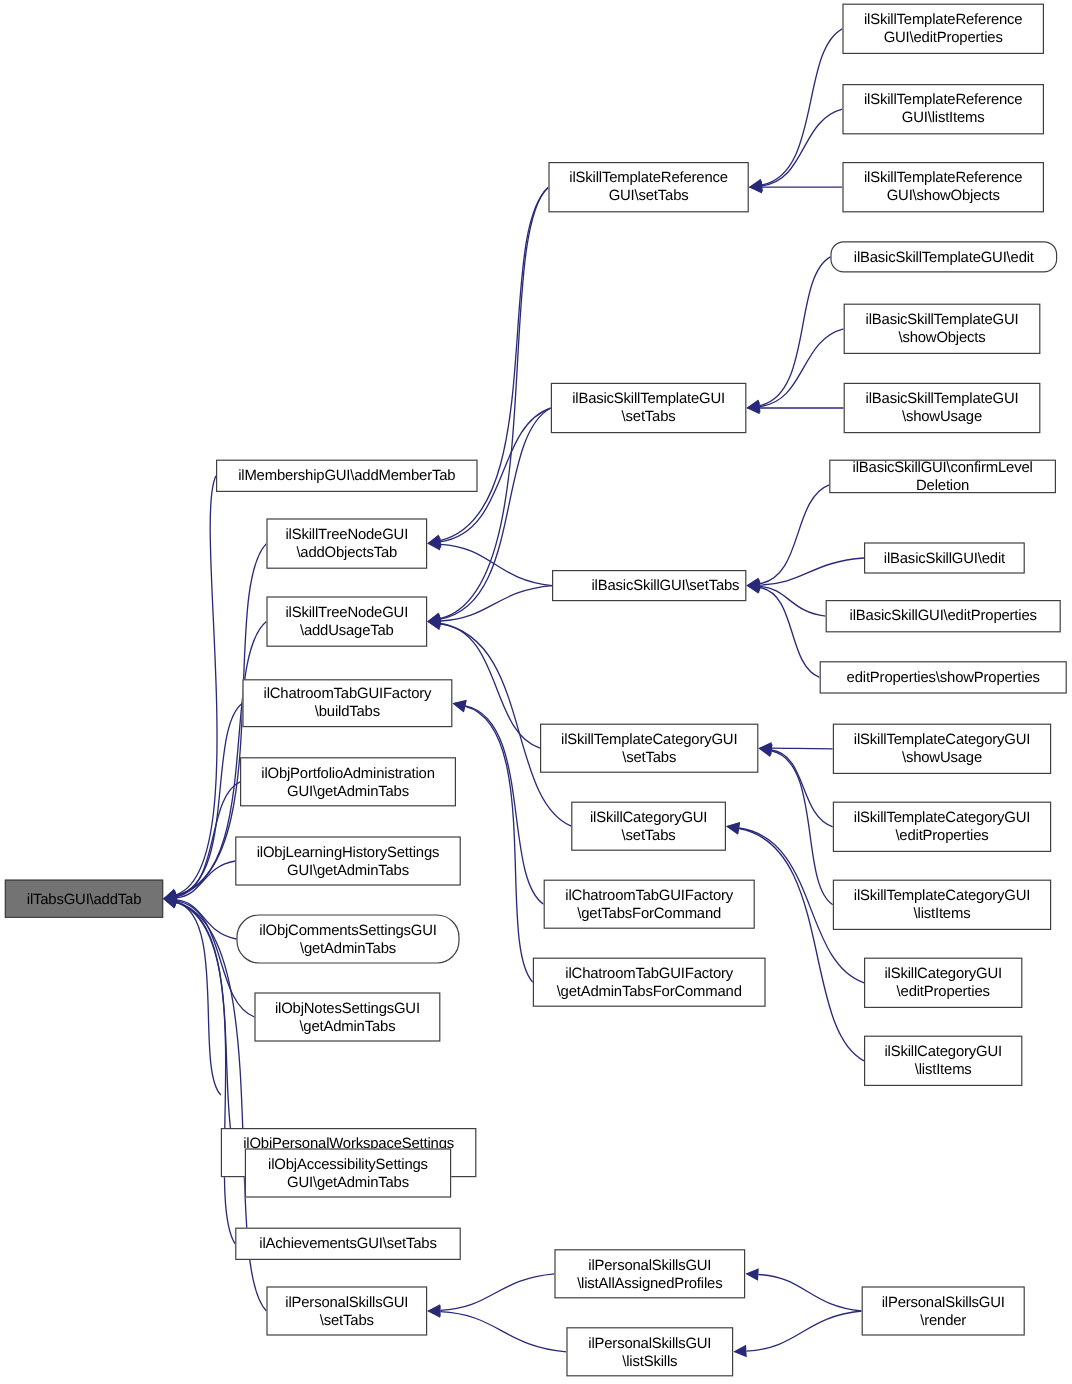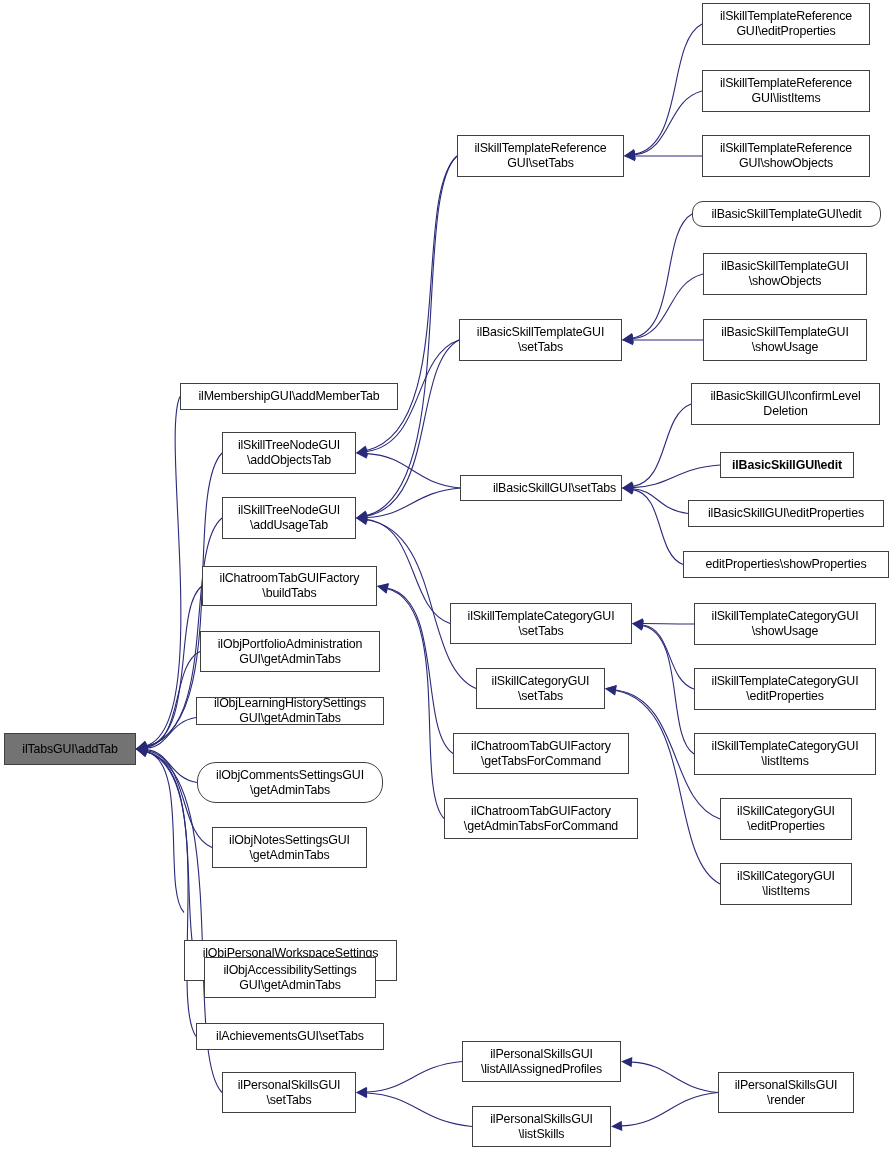--- a/index.html
+++ b/index.html
@@ -151,21 +151,21 @@
       <div class="node-box highlight" style="left: 4px; top: 733px; width: 132px; height: 32px;"><span class="node-label">ilTabsGUI\addTab</span></div>
       <div class="node-box" style="left: 180px; top: 383px; width: 218px; height: 27px;"><span class="node-label">ilMembershipGUI\addMemberTab</span></div>
       <div class="node-box" style="left: 222px; top: 432px; width: 134px; height: 42px;"><span class="node-label">ilSkillTreeNodeGUI
 \addObjectsTab</span></div>
       <div class="node-box" style="left: 222px; top: 497px; width: 134px; height: 42px;"><span class="node-label">ilSkillTreeNodeGUI
 \addUsageTab</span></div>
       <div class="node-box" style="left: 202px; top: 566px; width: 175px; height: 40px;"><span class="node-label">ilChatroomTabGUIFactory
 \buildTabs</span></div>
       <div class="node-box" style="left: 200px; top: 631px; width: 180px; height: 41px;"><span class="node-label">ilObjPortfolioAdministration
 GUI\getAdminTabs</span></div>
-      <div class="node-box" style="left: 196px; top: 697px; width: 188px; height: 28px;"><span class="node-label">ilObjLearningHistorySettings
+      <div class="node-box" style="left: 196px; top: 697px; width: 188px; height: 41px;"><span class="node-label">ilObjLearningHistorySettings
 GUI\getAdminTabs</span></div>
       <div class="node-box" style="left: 197px; top: 762px; width: 186px; height: 41px; border-radius: 19px;"><span class="node-label">ilObjCommentsSettingsGUI
 \getAdminTabs</span></div>
       <div class="node-box" style="left: 212px; top: 827px; width: 155px; height: 41px;"><span class="node-label">ilObjNotesSettingsGUI
 \getAdminTabs</span></div>
       <div class="node-box" style="left: 184px; top: 892px; width: 213px; height: 41px; margin-top: 48px;"><span class="node-label">ilObjPersonalWorkspaceSettings
 GUI\getAdminTabs</span></div>
       <div class="node-box" style="left: 204px; top: 957px; width: 172px; height: 41px;"><span class="node-label">ilObjAccessibilitySettings
 GUI\getAdminTabs</span></div>
       <div class="node-box" style="left: 196px; top: 1023px; width: 188px; height: 27px;"><span class="node-label">ilAchievementsGUI\setTabs</span></div>
@@ -192,23 +192,23 @@
 GUI\editProperties</span></div>
       <div class="node-box" style="left: 702px; top: 70px; width: 168px; height: 42px;"><span class="node-label">ilSkillTemplateReference
 GUI\listItems</span></div>
       <div class="node-box" style="left: 702px; top: 135px; width: 168px; height: 42px;"><span class="node-label">ilSkillTemplateReference
 GUI\showObjects</span></div>
       <div class="node-box" style="left: 692px; top: 201px; width: 189px; height: 26px; border-radius: 11px;"><span class="node-label">ilBasicSkillTemplateGUI\edit</span></div>
       <div class="node-box" style="left: 703px; top: 253px; width: 164px; height: 42px;"><span class="node-label">ilBasicSkillTemplateGUI
 \showObjects</span></div>
       <div class="node-box" style="left: 703px; top: 319px; width: 164px; height: 42px;"><span class="node-label">ilBasicSkillTemplateGUI
 \showUsage</span></div>
-      <div class="node-box" style="left: 691px; top: 383px; width: 189px; height: 42px;"><span class="node-label">ilBasicSkillGUI\confirmLevel
+      <div class="node-box" style="left: 691px; top: 383px; width: 189px; height: 28px;"><span class="node-label">ilBasicSkillGUI\confirmLevel
 Deletion</span></div>
-      <div class="node-box" style="left: 720px; top: 452px; width: 134px; height: 26px; font-weight: bold;"><span class="node-label">ilBasicSkillGUI\edit</span></div>
+      <div class="node-box" style="left: 720px; top: 452px; width: 134px; height: 26px;"><span class="node-label">ilBasicSkillGUI\edit</span></div>
       <div class="node-box" style="left: 688px; top: 500px; width: 196px; height: 27px;"><span class="node-label">ilBasicSkillGUI\editProperties</span></div>
       <div class="node-box" style="left: 683px; top: 551px; width: 206px; height: 27px;"><span class="node-label">editProperties\showProperties</span></div>
       <div class="node-box" style="left: 694px; top: 603px; width: 182px; height: 42px;"><span class="node-label">ilSkillTemplateCategoryGUI
 \showUsage</span></div>
       <div class="node-box" style="left: 694px; top: 668px; width: 182px; height: 42px;"><span class="node-label">ilSkillTemplateCategoryGUI
 \editProperties</span></div>
       <div class="node-box" style="left: 694px; top: 733px; width: 182px; height: 42px;"><span class="node-label">ilSkillTemplateCategoryGUI
 \listItems</span></div>
       <div class="node-box" style="left: 720px; top: 798px; width: 132px; height: 42px;"><span class="node-label">ilSkillCategoryGUI
 \editProperties</span></div>

